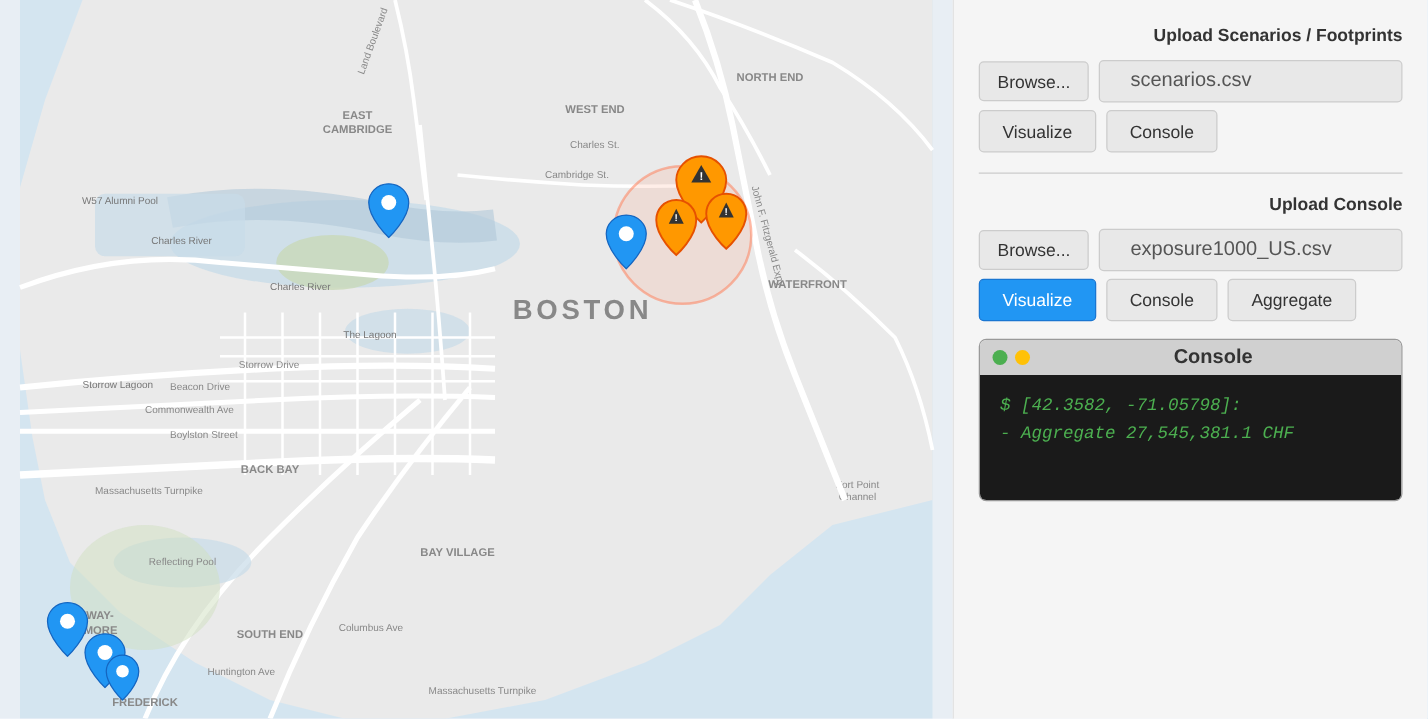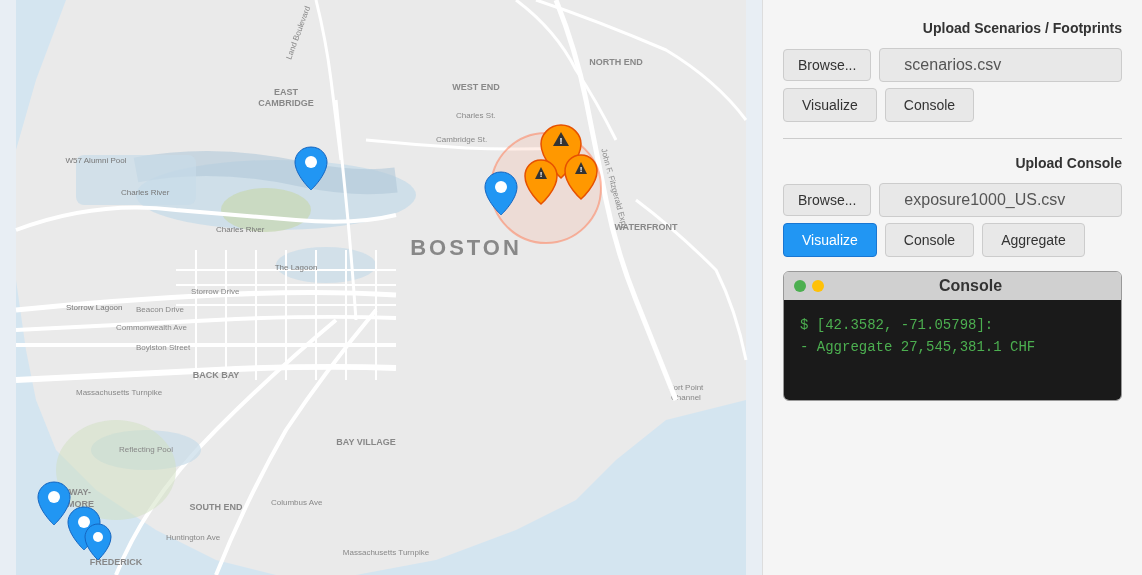--- a/index.html
+++ b/index.html
@@ -135,20 +135,21 @@
     }
 
     .console-body {
       background: #1a1a1a;
       padding: 14px 16px;
       min-height: 100px;
       font-family: 'Courier New', monospace;
       font-size: 14px;
       color: #4CAF50;
       line-height: 1.6;
+      font-style: italic;
     }
   </style>
 </head>
 <body>
 
 <div id="map-area">
   <svg class="map-svg" viewBox="0 0 730 575" xmlns="http://www.w3.org/2000/svg">
 
     <rect width="730" height="575" fill="#d4e5f0"></rect>
 

